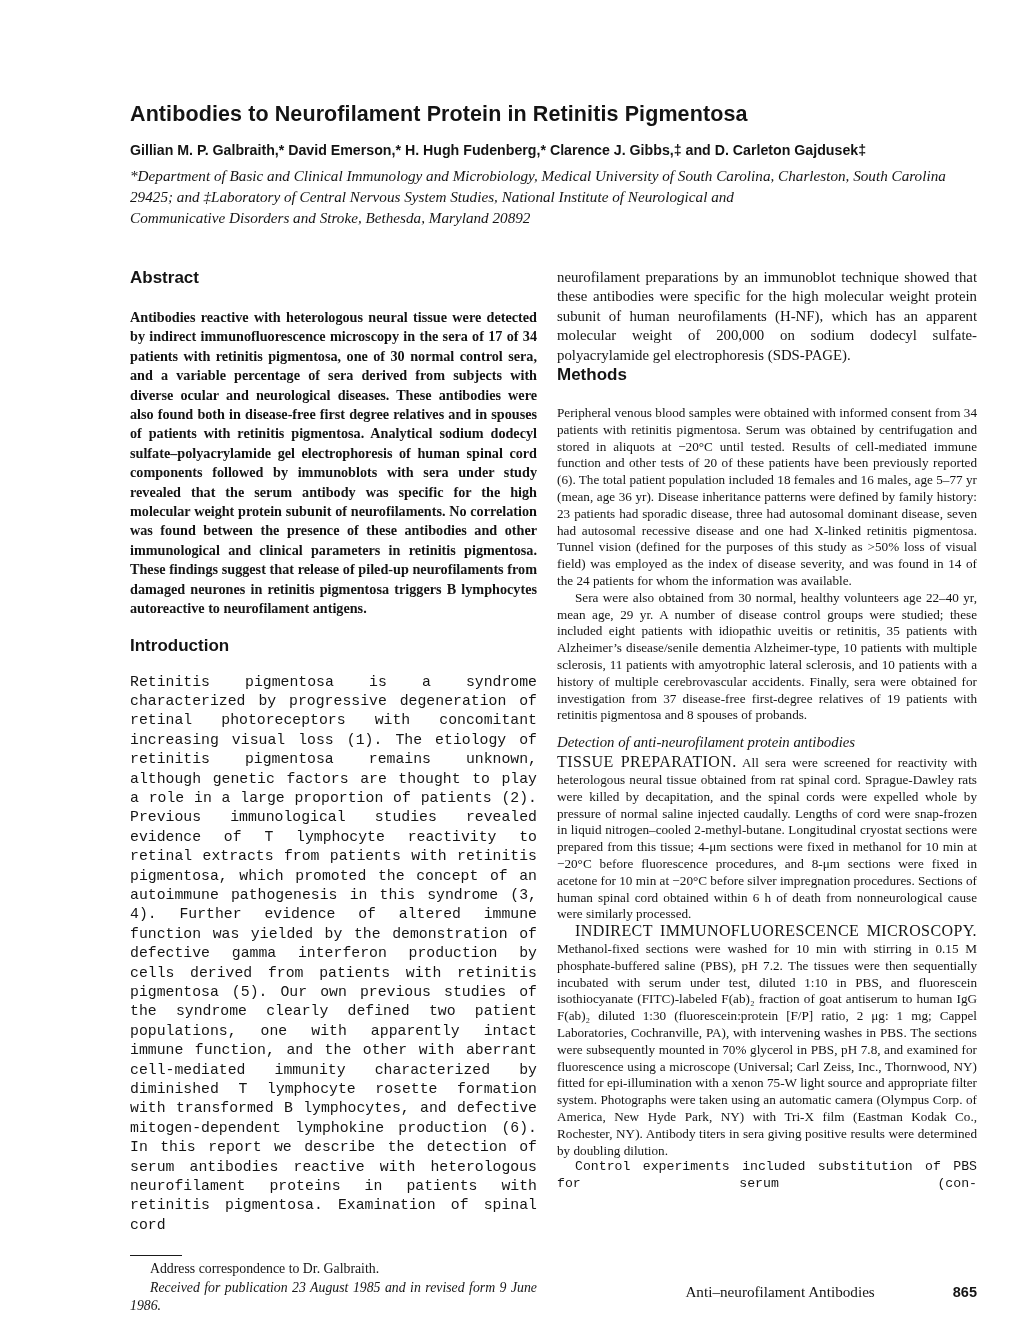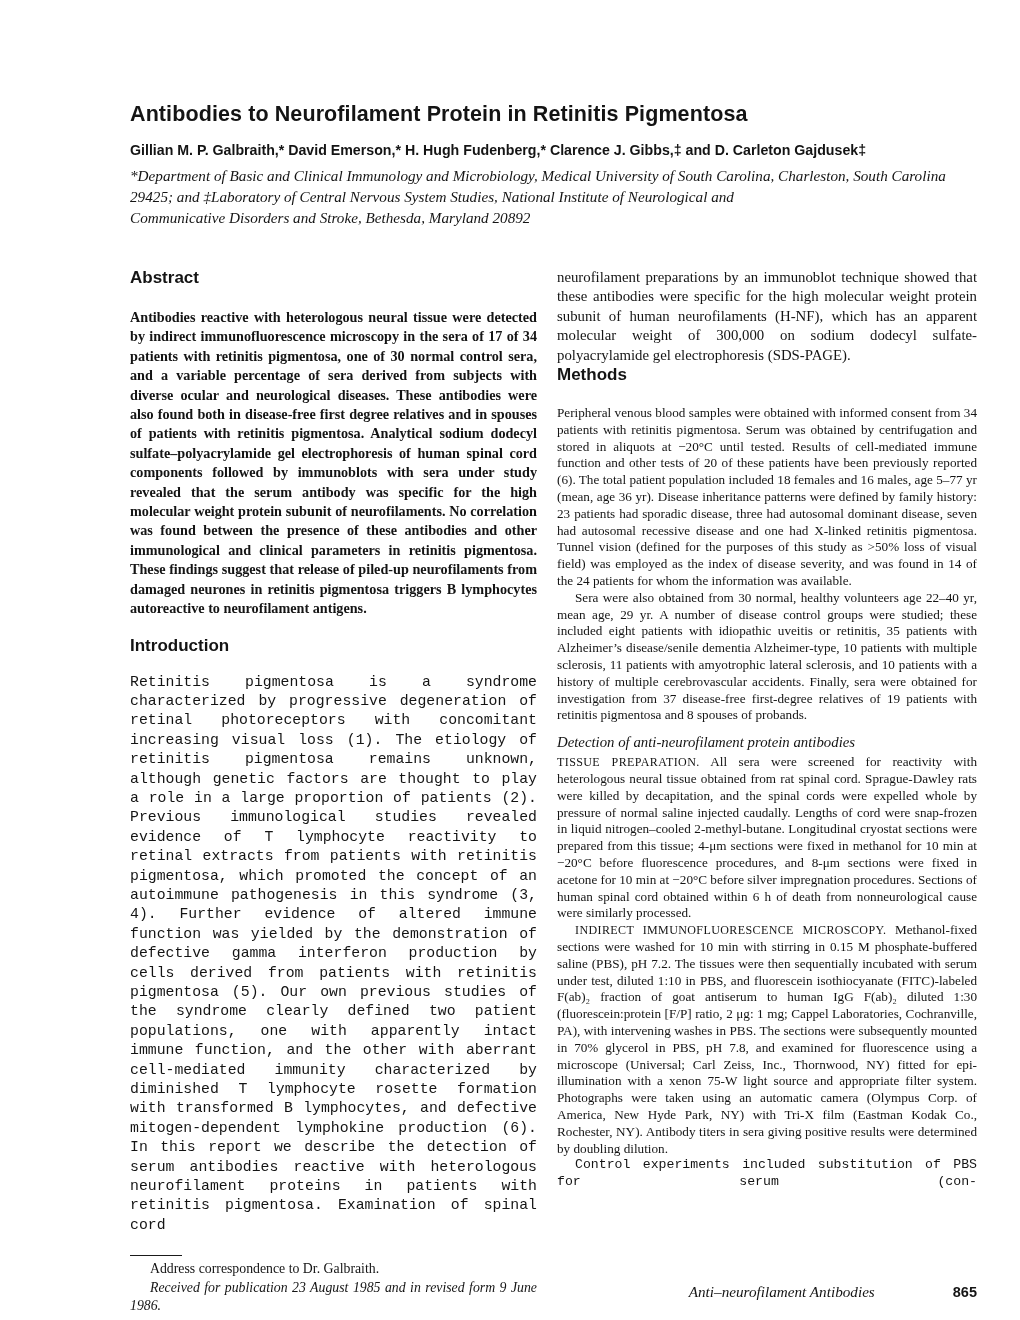--- a/index.html
+++ b/index.html
@@ -63,29 +63,29 @@
   .methods-heading { margin-top:24px; margin-bottom:20px; }
   .methods-text {
     font-size:13.2px; line-height:16.8px;
     text-align:justify; margin:0;
   }
   .m-indent { text-indent:18px; }
   .detection-heading {
     font-size:14.8px; font-weight:normal; font-style:italic;
     margin:10px 0 3px 0;
   }
-  .sc-label { font-size:12px; letter-spacing:.4px; }
+  .sc-label { font-size:16px; letter-spacing:.4px; }
   .cont-para { margin-top:0; }
 
   
   .running-footer {
     position:absolute; left:557px; top:1283px; width:420px;
     text-align:right; font-size:15.2px;
   }
-  .running-title { font-style:italic; }
+  .running-title { }
   .page-number { font-weight:bold; margin-left:30px; font-family:"Liberation Sans", sans-serif; font-size:14.5px;padding-left:48px; }
 </style>
 </head>
 <body>
 
 <div class="page">
 
   <header class="page-header">
     <h1 class="title">Antibodies to Neurofilament Protein in Retinitis Pigmentosa</h1>
     <div class="authors">Gillian M. P. Galbraith,* David Emerson,* H. Hugh Fudenberg,* Clarence J. Gibbs,‡ and D. Carleton Gajdusek‡</div>
@@ -113,21 +113,21 @@
 
       <div class="journal-block">
         <hr class="rule-long">
         <p>The Journal of October Investigation, Inc.</p>
         <p>Volume 78, October 1986, 865–869</p>
       </div>
     </div>
   </section>
 
   <section class="col-right">
-    <p class="body-text cont-para">neurofilament preparations by an immunoblot technique showed that these antibodies were specific for the high molecular weight protein subunit of human neurofilaments (H-NF), which has an apparent molecular weight of 300,000 on sodium dodecyl sulfate-polyacrylamide gel electrophoresis (SDS-PAGE).</p>
+    <p class="body-text cont-para">neurofilament preparations by an immunoblot technique showed that these antibodies were specific for the high molecular weight protein subunit of human neurofilaments (H-NF), which has an apparent molecular weight of 200,000 on sodium dodecyl sulfate-polyacrylamide gel electrophoresis (SDS-PAGE).</p>
 
     <h2 class="section methods-heading">Methods</h2>
 
     <p class="methods-text">Peripheral venous blood samples were obtained with informed consent from 34 patients with retinitis pigmentosa. Serum was obtained by centrifugation and stored in aliquots at −20°C until tested. Results of cell-mediated immune function and other tests of 20 of these patients have been previously reported (6). The total patient population included 18 females and 16 males, age 5–77 yr (mean, age 36 yr). Disease inheritance patterns were defined by family history: 23 patients had sporadic disease, three had autosomal dominant disease, seven had autosomal recessive disease and one had X-linked retinitis pigmentosa. Tunnel vision (defined for the purposes of this study as &gt;50% loss of visual field) was employed as the index of disease severity, and was found in 14 of the 24 patients for whom the information was available.</p>
     <p class="methods-text m-indent">Sera were also obtained from 30 normal, healthy volunteers age 22–40 yr, mean age, 29 yr. A number of disease control groups were studied; these included eight patients with idiopathic uveitis or retinitis, 35 patients with Alzheimer’s disease/senile dementia Alzheimer-type, 10 patients with multiple sclerosis, 11 patients with amyotrophic lateral sclerosis, and 10 patients with a history of multiple cerebrovascular accidents. Finally, sera were obtained for investigation from 37 disease-free first-degree relatives of 19 patients with retinitis pigmentosa and 8 spouses of probands.</p>
 
     <h3 class="detection-heading">Detection of anti-neurofilament protein antibodies</h3>
 
     <p class="methods-text"><span class="sc-label">TISSUE PREPARATION.</span><span> All sera were screened for reactivity with heterologous neural tissue obtained from rat spinal cord. Sprague-Dawley rats were killed by decapitation, and the spinal cords were expelled whole by pressure of normal saline injected caudally. Lengths of cord were snap-frozen in liquid nitrogen–cooled 2-methyl-butane. Longitudinal cryostat sections were prepared from this tissue; 4-μm sections were fixed in methanol for 10 min at −20°C before fluorescence procedures, and 8-μm sections were fixed in acetone for 10 min at −20°C before silver impregnation procedures. Sections of human spinal cord obtained within 6 h of death from nonneurological cause were similarly processed.</span></p>
 

